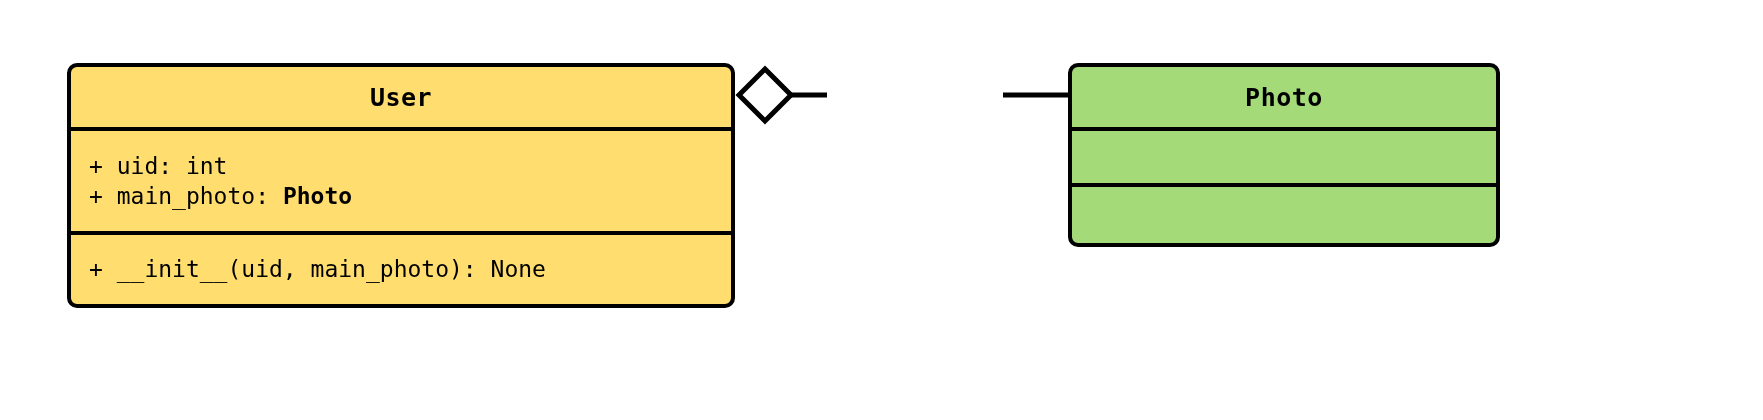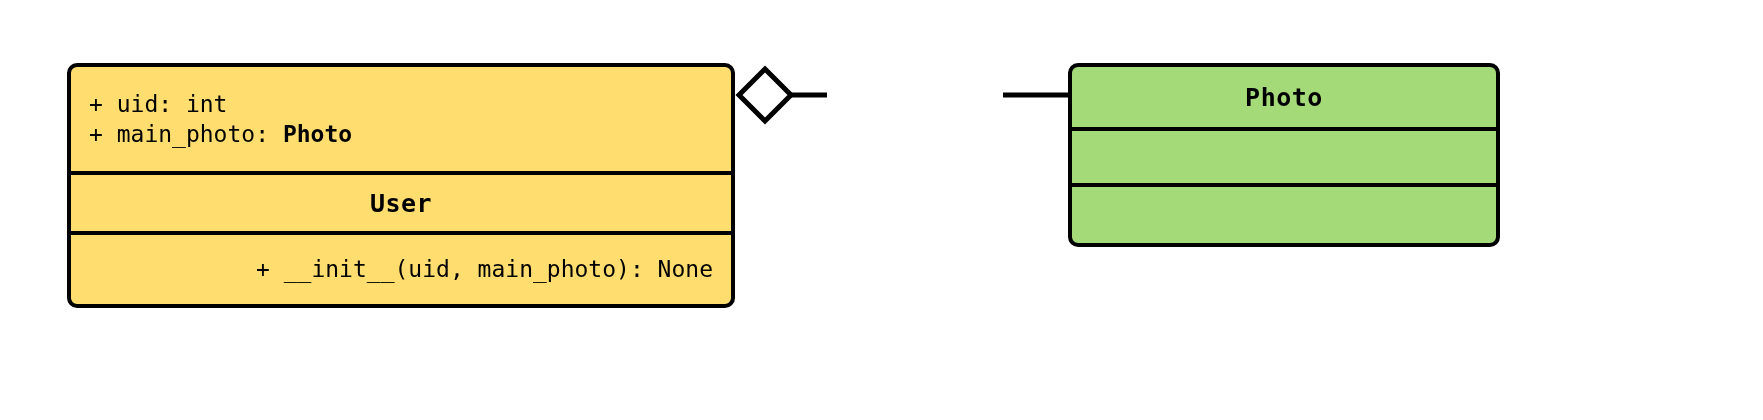--- a/index.html
+++ b/index.html
@@ -73,21 +73,21 @@
 
   
   #class-user {
     left: 67px;
     top: 63px;
     width: 668px;
     height: 245px;
   }
   #class-user .c-title   { height: 60px; flex: 0 0 60px; }
   #class-user .c-attrs   { height: 104px; flex: 0 0 104px; }
-  #class-user .c-methods { flex: 1 1 auto; align-items: flex-end; }
+  #class-user .c-methods { flex: 1 1 auto; }
 
   
   #class-photo {
     left: 1068px;
     top: 63px;
     width: 432px;
     height: 184px;
   }
   #class-photo .c-title   { height: 60px; flex: 0 0 60px; }
   #class-photo .c-attrs   { height: 56px; flex: 0 0 56px; }
@@ -116,27 +116,27 @@
     white-space: pre;
   }
 </style>
 </head>
 <body style="background: rgb(255, 255, 255);">
 
 <div id="diagram-canvas">
 
   <div class="uml-class" id="class-user" style="background: rgb(255, 221, 110);">
 
+    <div class="uml-compartment uml-title c-title">
+      <span>User</span>
+    </div>
+
     <div class="uml-compartment uml-body c-attrs">
       <div class="uml-row">+ uid: int</div>
       <div class="uml-row"><span>+ main_photo: </span><b>Photo</b></div>
-    </div>
-
-    <div class="uml-compartment uml-title c-title">
-      <span>User</span>
     </div>
 
     <div class="uml-compartment uml-body c-methods">
       <div class="uml-row">+ __init__(uid, main_photo): None</div>
     </div>
   </div>
 
   <div id="association-main-photo">
     <svg width="335" height="72" viewBox="0 0 335 72" xmlns="http://www.w3.org/2000/svg">
 

